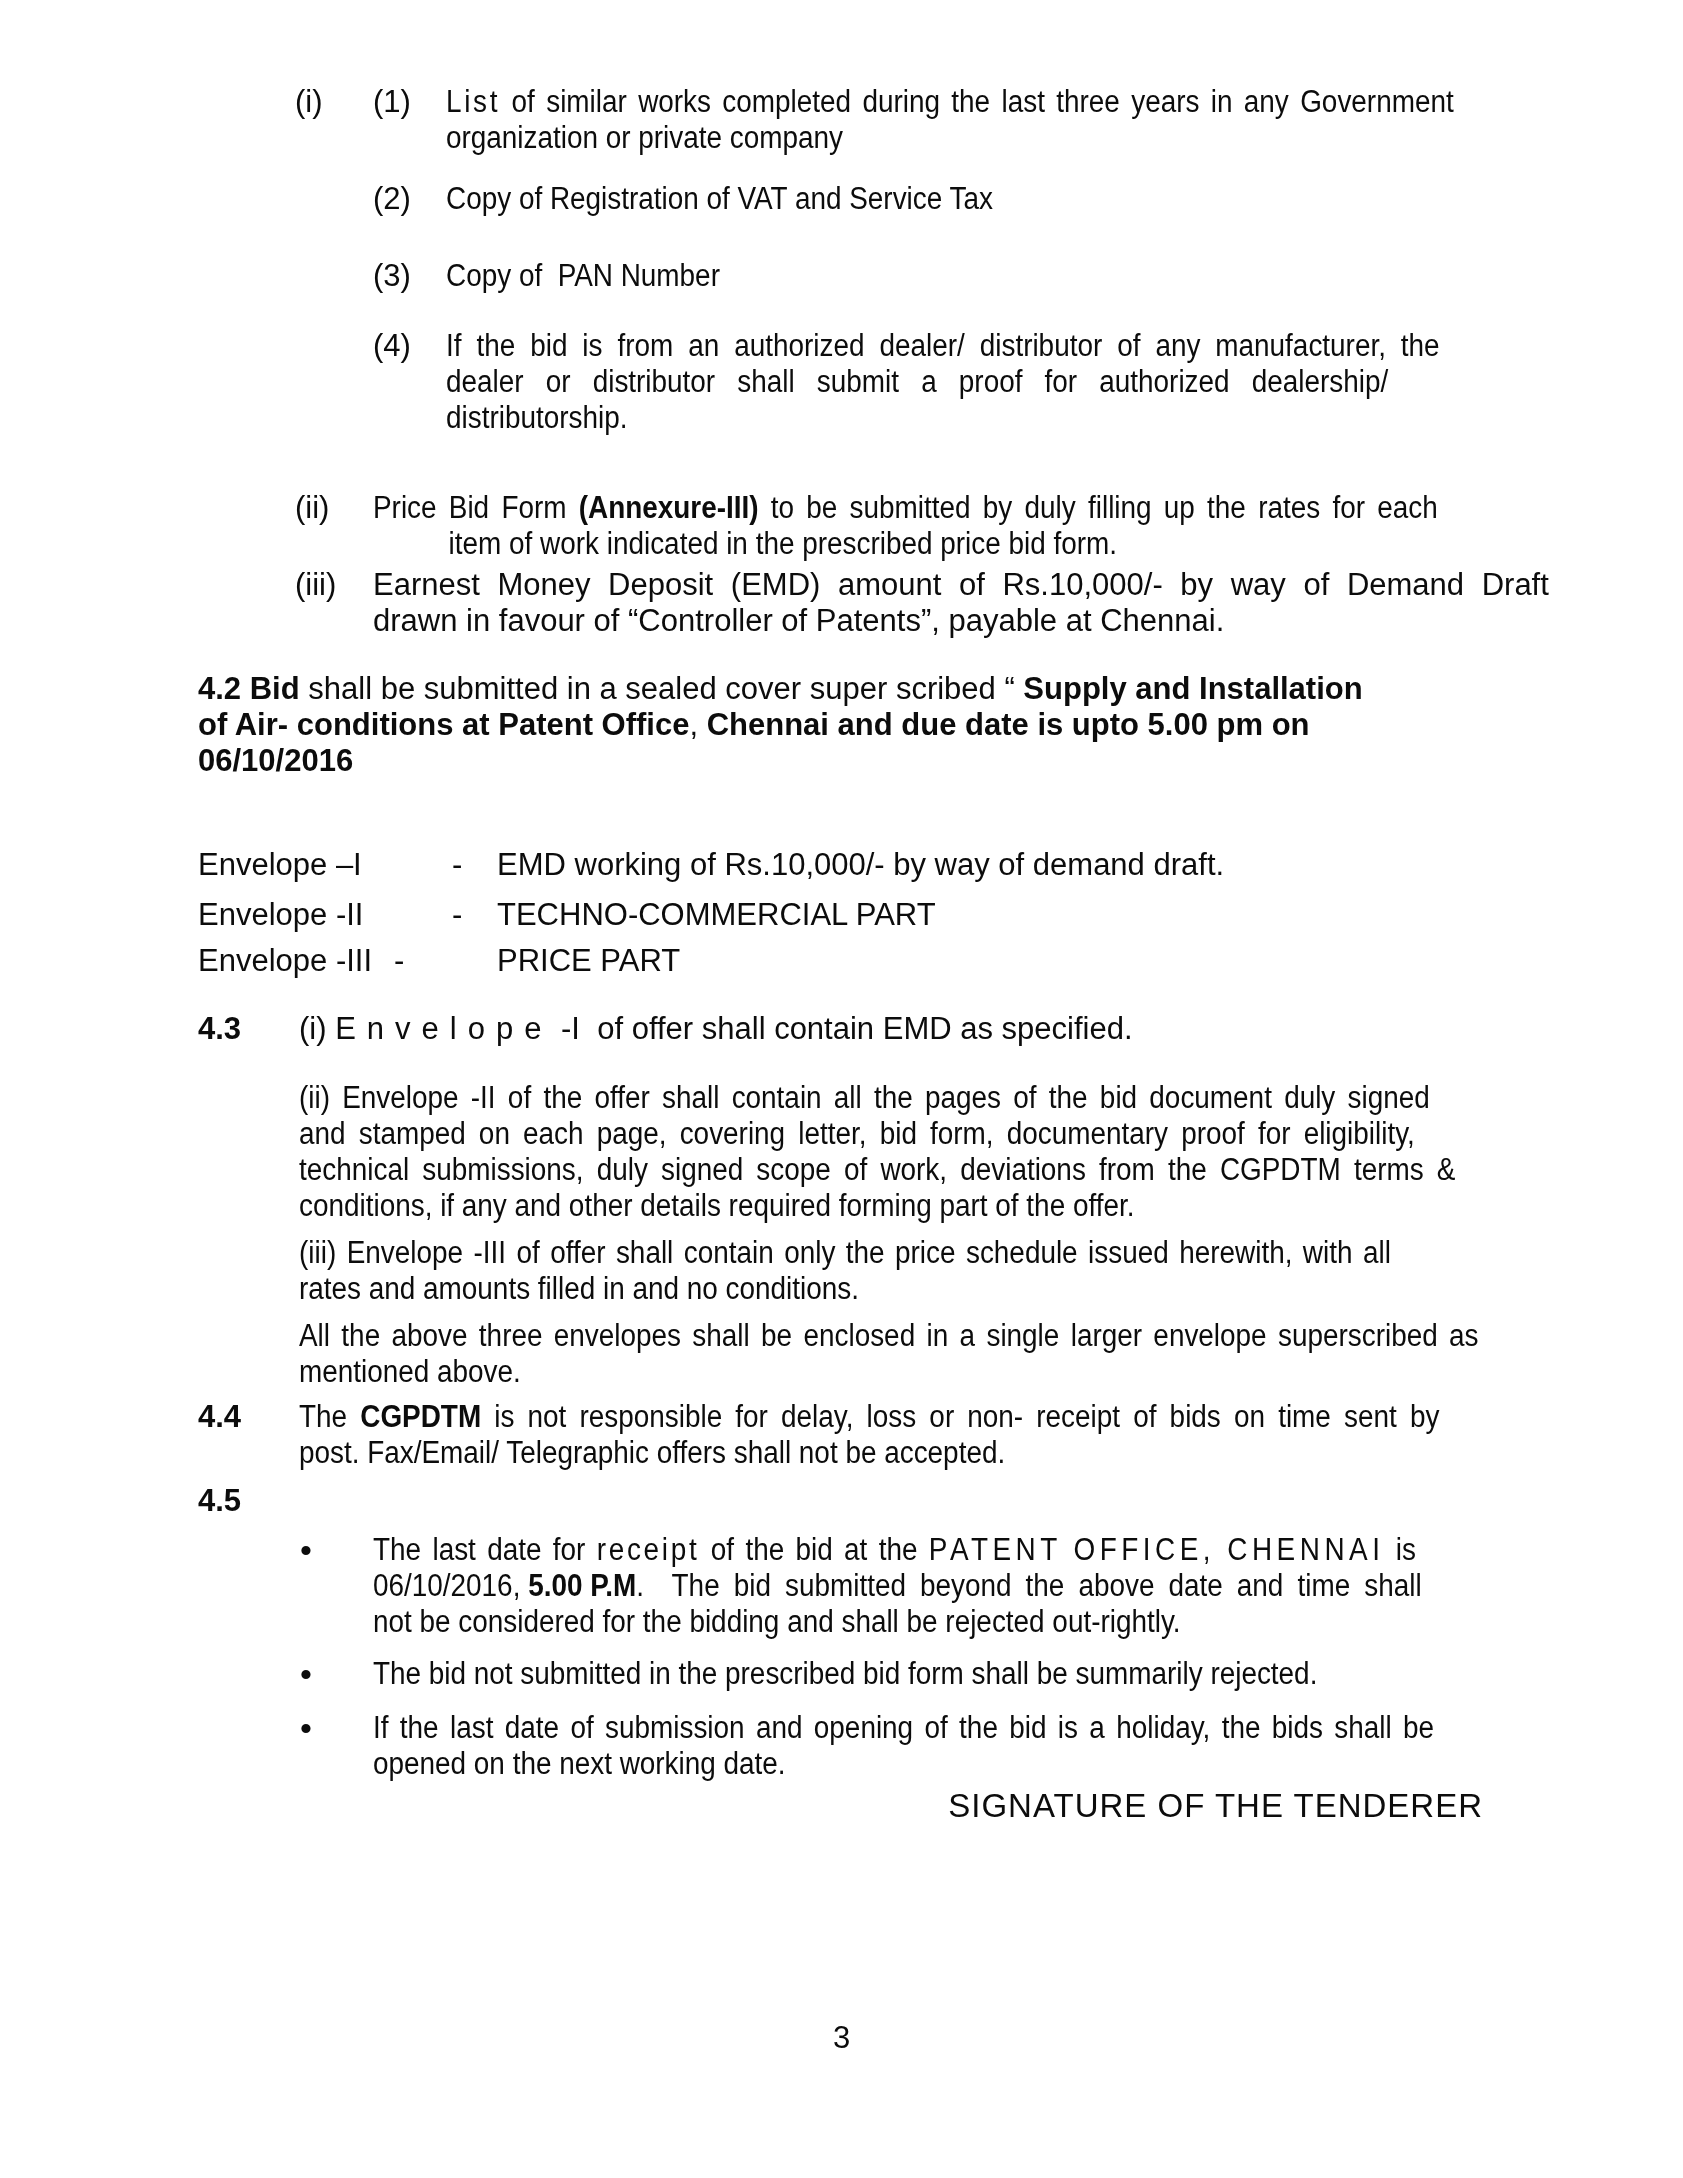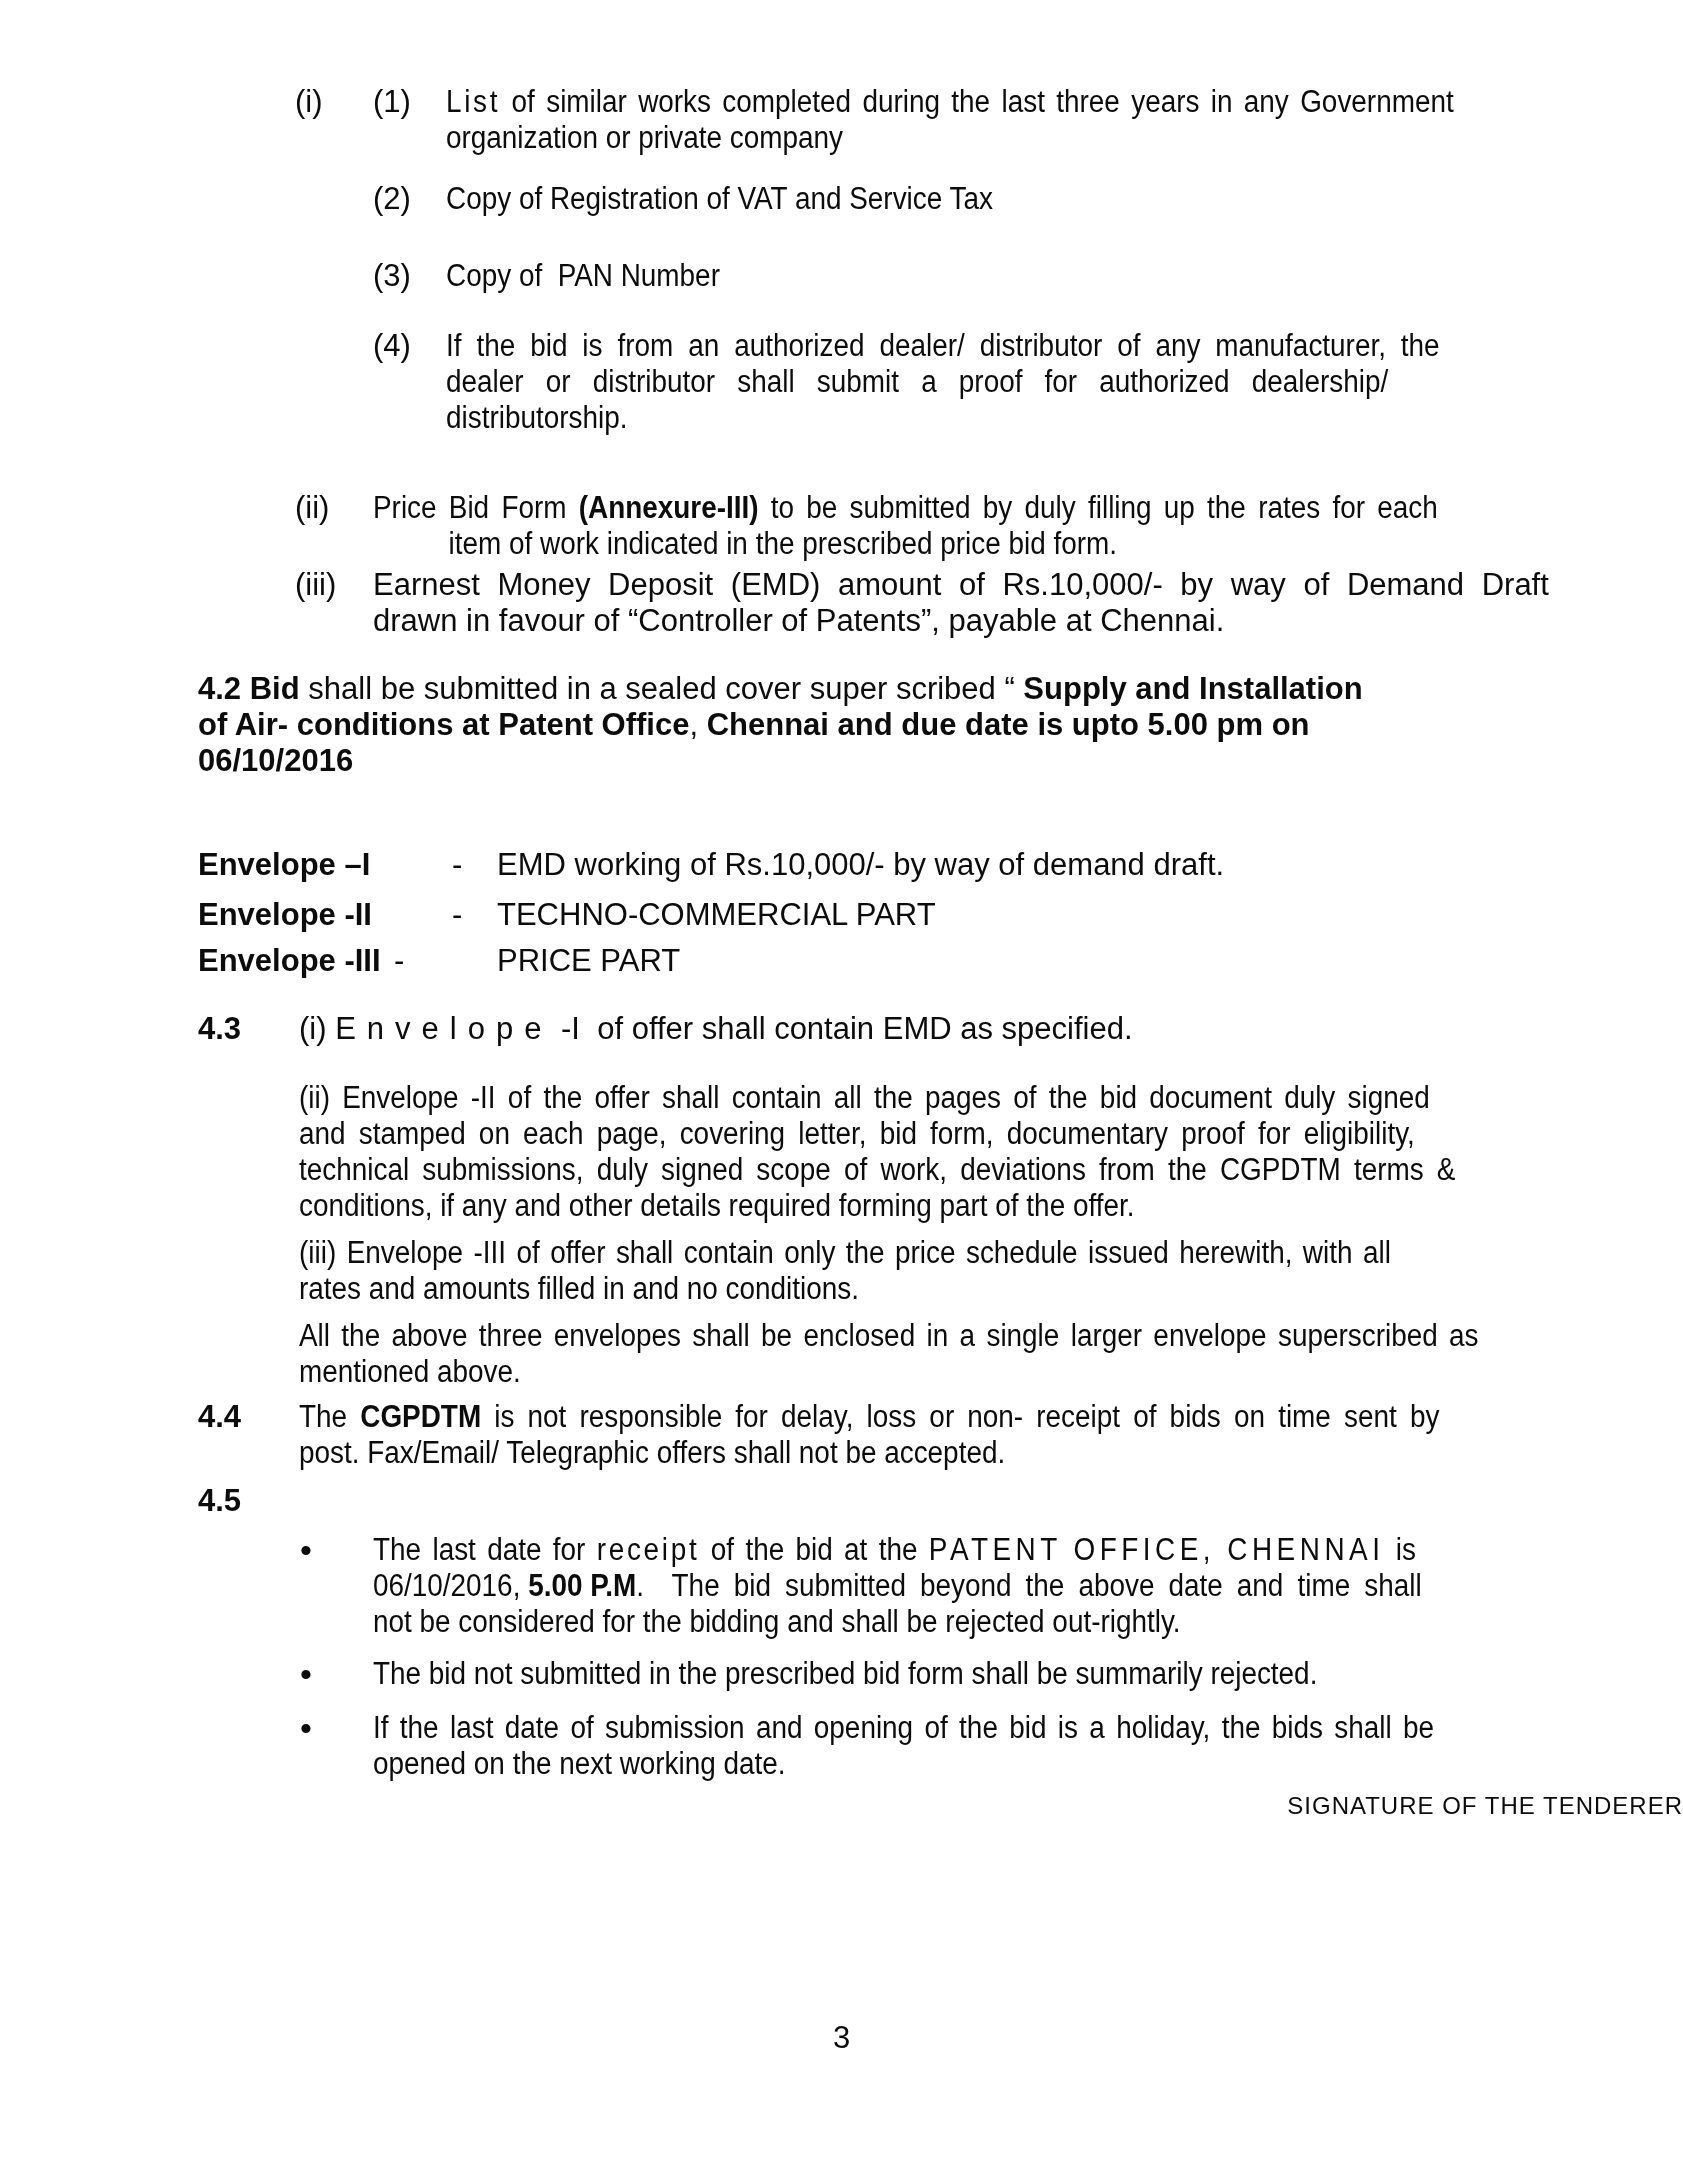--- a/index.html
+++ b/index.html
@@ -13,26 +13,26 @@
   .m-outer{position:absolute;left:295px;}
   .m-inner{position:absolute;left:373px;}
   .num{position:absolute;left:198px;font-weight:700;}
   .txt-l3{margin-left:446px;margin-right:183px;}
   .txt-l2{margin-left:373px;margin-right:183px;}
   .txt-l1{margin-left:299px;margin-right:183px;}
   .p42{margin-left:198px;margin-right:198px;}
   .intro{margin-left:198px;margin-right:183px;}
   .runs{white-space:nowrap;}
   .cond{transform:scaleX(0.9);transform-origin:0 50%;}
-  .env-label{position:absolute;left:198px;font-weight:bold;}
+  .env-label{position:absolute;left:198px;}
   .env-dash{position:absolute;}
   .env-desc{position:absolute;left:497px;}
   .hu{font-weight:700;border-bottom:4px solid #0c0c0c;padding-bottom:2px;display:inline-block;}
   .dot{position:absolute;left:300px;font-size:34px;}
-  .sig{text-align:right;font-size:24px;letter-spacing:1px;}
+  .sig{margin-right:200px;text-align:right;font-size:33px;letter-spacing:1px;}
   .pageno{text-align:center;}
 </style>
 </head>
 <body>
 
 <div class="page">
 
   <section class="b" style="top:84px">
     <span class="m-outer">(i)</span>
     <span class="m-inner">(1)</span>

